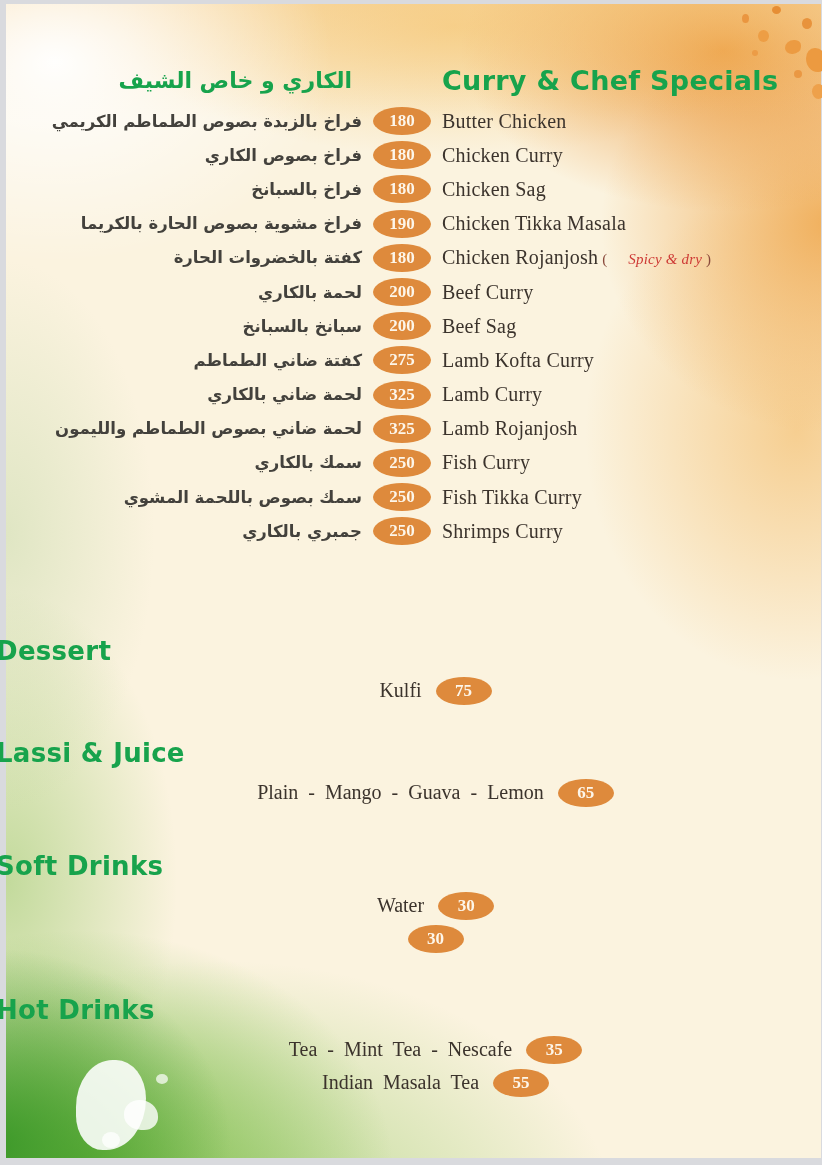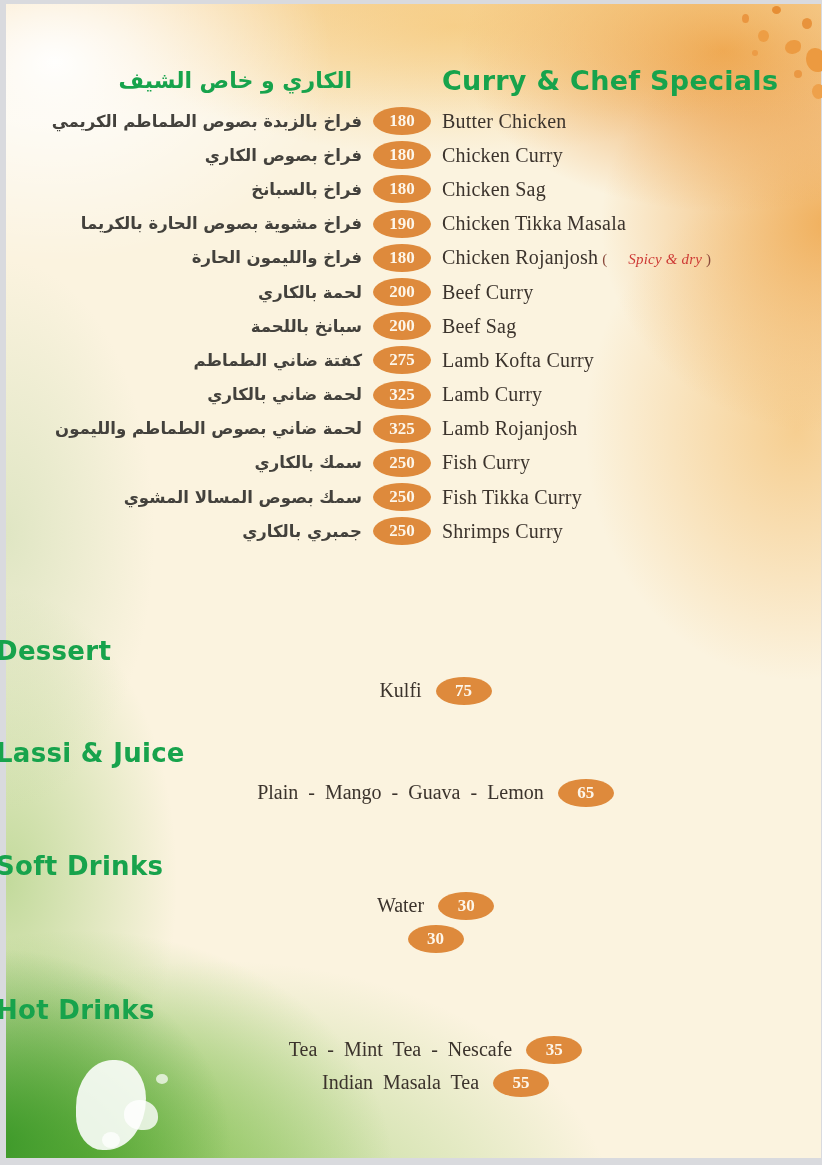--- a/index.html
+++ b/index.html
@@ -113,37 +113,37 @@
 
   <div class="crow">
     <span class="ar" dir="rtl">فراخ مشوية بصوص الحارة بالكريما</span>
     <span class="pillwrap">
       <span class="pill">190</span>
     </span>
     <span class="en"><span class="en-txt">Chicken Tikka Masala</span></span>
   </div>
 
   <div class="crow">
-    <span class="ar" dir="rtl">فراخ والليمون الحارة</span>
+    <span class="ar" dir="rtl">كفتة بالخضروات الحارة</span>
     <span class="pillwrap">
       <span class="pill">180</span>
     </span>
     <span class="en"><span class="en-txt">Chicken Rojanjosh</span><span class="note-wrap"> <span class="paren">( </span><i class="spicy">Spicy &amp; dry</i><span class="paren"> )</span></span></span>
   </div>
 
   <div class="crow">
     <span class="ar" dir="rtl">لحمة بالكاري</span>
     <span class="pillwrap">
       <span class="pill">200</span>
     </span>
     <span class="en"><span class="en-txt">Beef Curry</span></span>
   </div>
 
   <div class="crow">
-    <span class="ar" dir="rtl">سبانخ باللحمة</span>
+    <span class="ar" dir="rtl">سبانخ بالسبانخ</span>
     <span class="pillwrap">
       <span class="pill">200</span>
     </span>
     <span class="en"><span class="en-txt">Beef Sag</span></span>
   </div>
 
   <div class="crow">
     <span class="ar" dir="rtl">كفتة ضاني الطماطم</span>
     <span class="pillwrap">
       <span class="pill">275</span>
@@ -169,21 +169,21 @@
 
   <div class="crow">
     <span class="ar" dir="rtl">سمك بالكاري</span>
     <span class="pillwrap">
       <span class="pill">250</span>
     </span>
     <span class="en"><span class="en-txt">Fish Curry</span></span>
   </div>
 
   <div class="crow">
-    <span class="ar" dir="rtl">سمك بصوص المسالا المشوي</span>
+    <span class="ar" dir="rtl">سمك بصوص باللحمة المشوي</span>
     <span class="pillwrap">
       <span class="pill">250</span>
     </span>
     <span class="en"><span class="en-txt">Fish Tikka Curry</span></span>
   </div>
 
   <div class="crow">
     <span class="ar" dir="rtl">جمبري بالكاري</span>
     <span class="pillwrap">
       <span class="pill">250</span>

